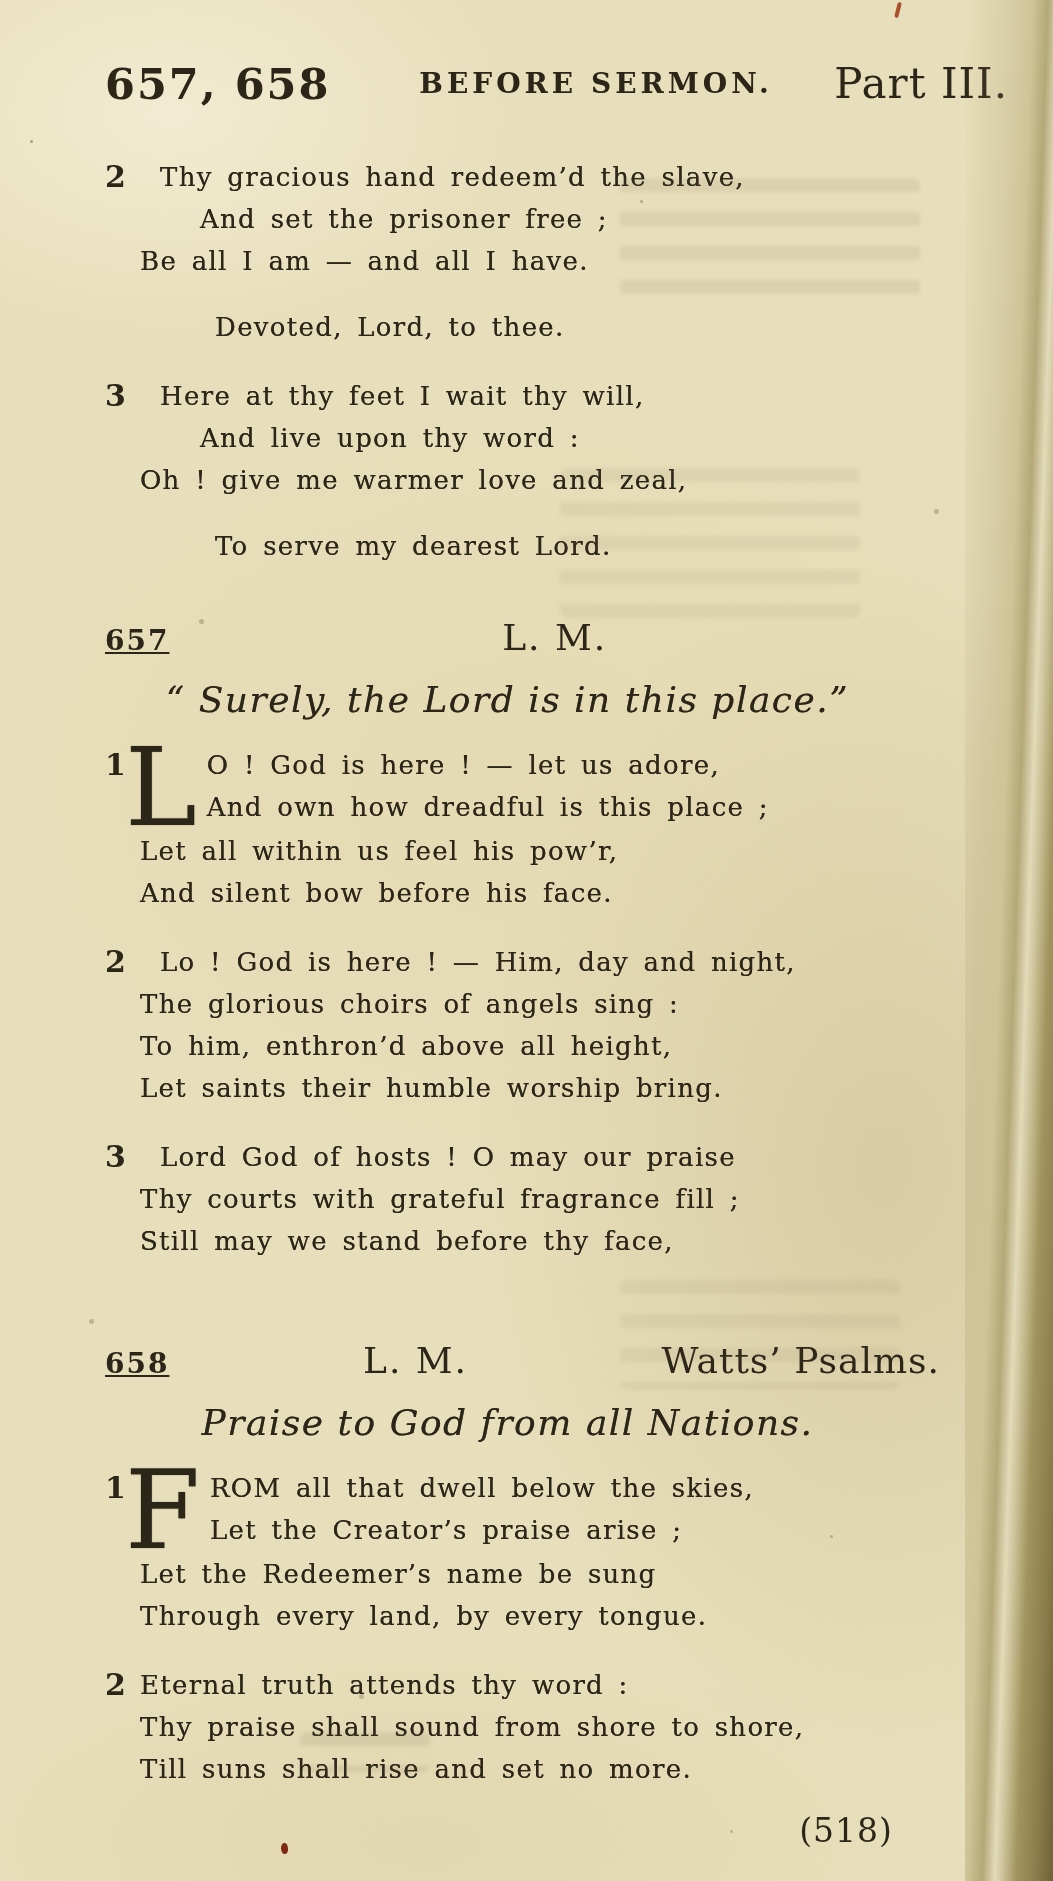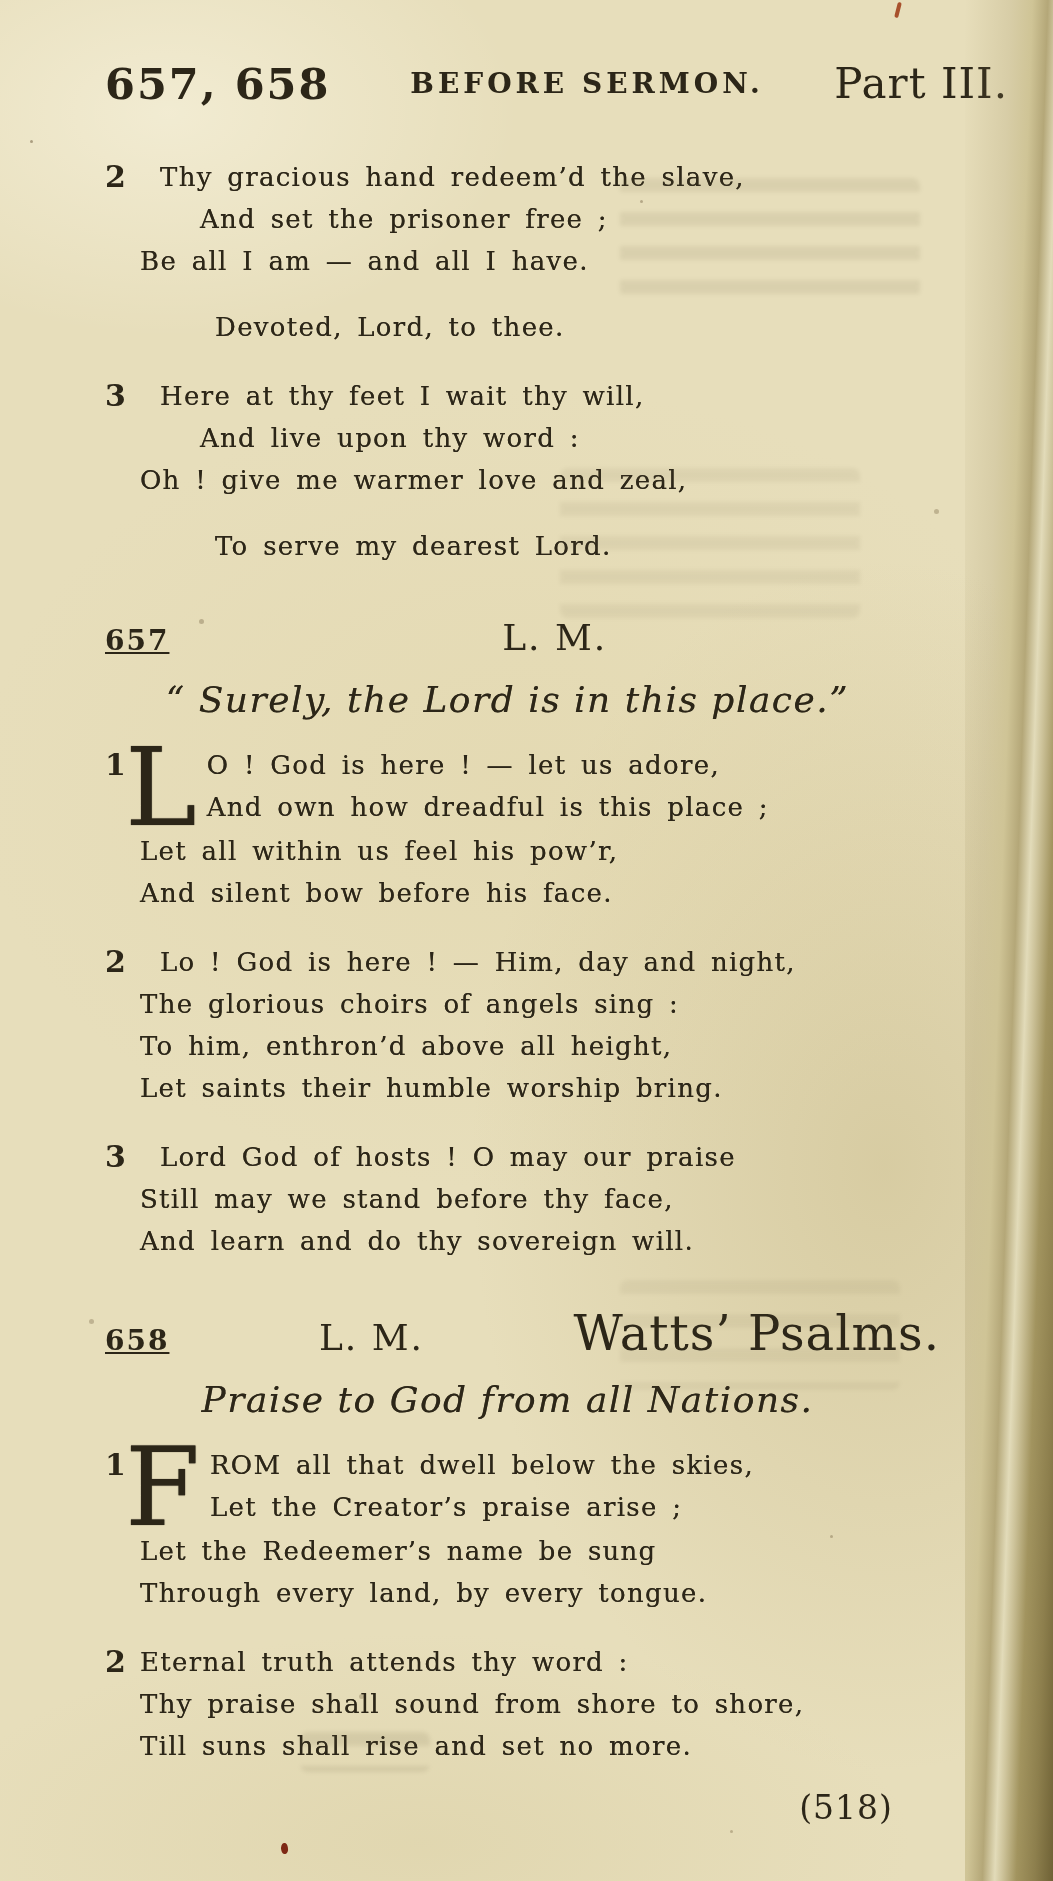--- a/index.html
+++ b/index.html
@@ -20,21 +20,21 @@
   }
   
   .header{
     position:relative;
     margin:56px 45px 0 105px;
     height:56px;
     display:flex;align-items:flex-start;
   }
   .h-num{font-size:43px;font-weight:700;letter-spacing:2px;line-height:56px;}
   .h-title{
-    position:absolute;left:232px;width:500px;text-align:center;
+    position:absolute;left:241px;width:500px;text-align:center;
     font-size:28px;font-weight:700;letter-spacing:4px;line-height:56px;
   }
   .h-part{margin-left:auto;font-size:42px;font-weight:400;letter-spacing:1px;line-height:56px;}
   
   .text-col{padding:44px 113px 0 105px;}
   .verse{position:relative;margin:0 0 27px 0;}
   .vnum{
     position:absolute;left:0;top:0;
     font-size:30px;font-weight:700;line-height:42px;letter-spacing:1px;
   }
@@ -47,21 +47,21 @@
   
   .dc-row{display:flex;align-items:flex-start;padding-left:20px;}
   .dropcap{
     font-size:108px;line-height:84px;font-weight:400;
     margin:2px 10px 0 0;text-shadow:0 0 1px rgba(44,38,24,0.9);
   }
   
   .hymn-head{display:flex;align-items:baseline;margin:46px 0 10px 0;}
   .hymn-number{font-size:28px;font-weight:700;letter-spacing:2px;line-height:50px;text-decoration:underline;}
   .hymn-meter{flex:1;text-align:center;font-size:36px;letter-spacing:2px;line-height:50px;}
-  .hymn-attr{font-size:48px;letter-spacing:1px;line-height:50px;}
+  .hymn-attr{font-size:36px;letter-spacing:1px;line-height:50px;margin-top:28px;}
   .hymn-subtitle{
     text-align:center;font-style:italic;font-size:36px;letter-spacing:1.5px;
     line-height:48px;margin:0 30px 20px 0;white-space:nowrap;
     text-shadow:0 0 0.5px rgba(44,38,24,0.7);
   }
   
   .pagenum-row{text-align:right;padding-right:160px;margin-top:-6px;}
   .pagenum{font-size:33px;letter-spacing:1px;}
   
   .page-edge{
@@ -154,22 +154,22 @@
       <div class="verse">
         <span class="vnum">2</span>
         <div class="vline pad55">Lo ! God is here ! — Him, day and night,</div>
         <div class="vline pad35">The glorious choirs of angels sing :</div>
         <div class="vline pad35">To him, enthron’d above all height,</div>
         <div class="vline pad35">Let saints their humble worship bring.</div>
       </div>
       <div class="verse">
         <span class="vnum">3</span>
         <div class="vline pad55">Lord God of hosts ! O may our praise</div>
+        <div class="vline pad35">Thy courts with grateful fragrance fill ;</div>
         <div class="vline pad35">Still may we stand before thy face,</div>
-        <div class="vline pad35">And learn and do thy sovereign will.</div>
       </div>
       <div class="hymn-head">
         <span class="hymn-number">658</span>
         <span class="hymn-meter">L. M.</span>
         <span class="hymn-attr">Watts’ Psalms.</span>
       </div>
       <div class="hymn-subtitle">Praise to God from all Nations.</div>
       <div class="verse">
         <span class="vnum">1</span>
         <div class="dc-row">

